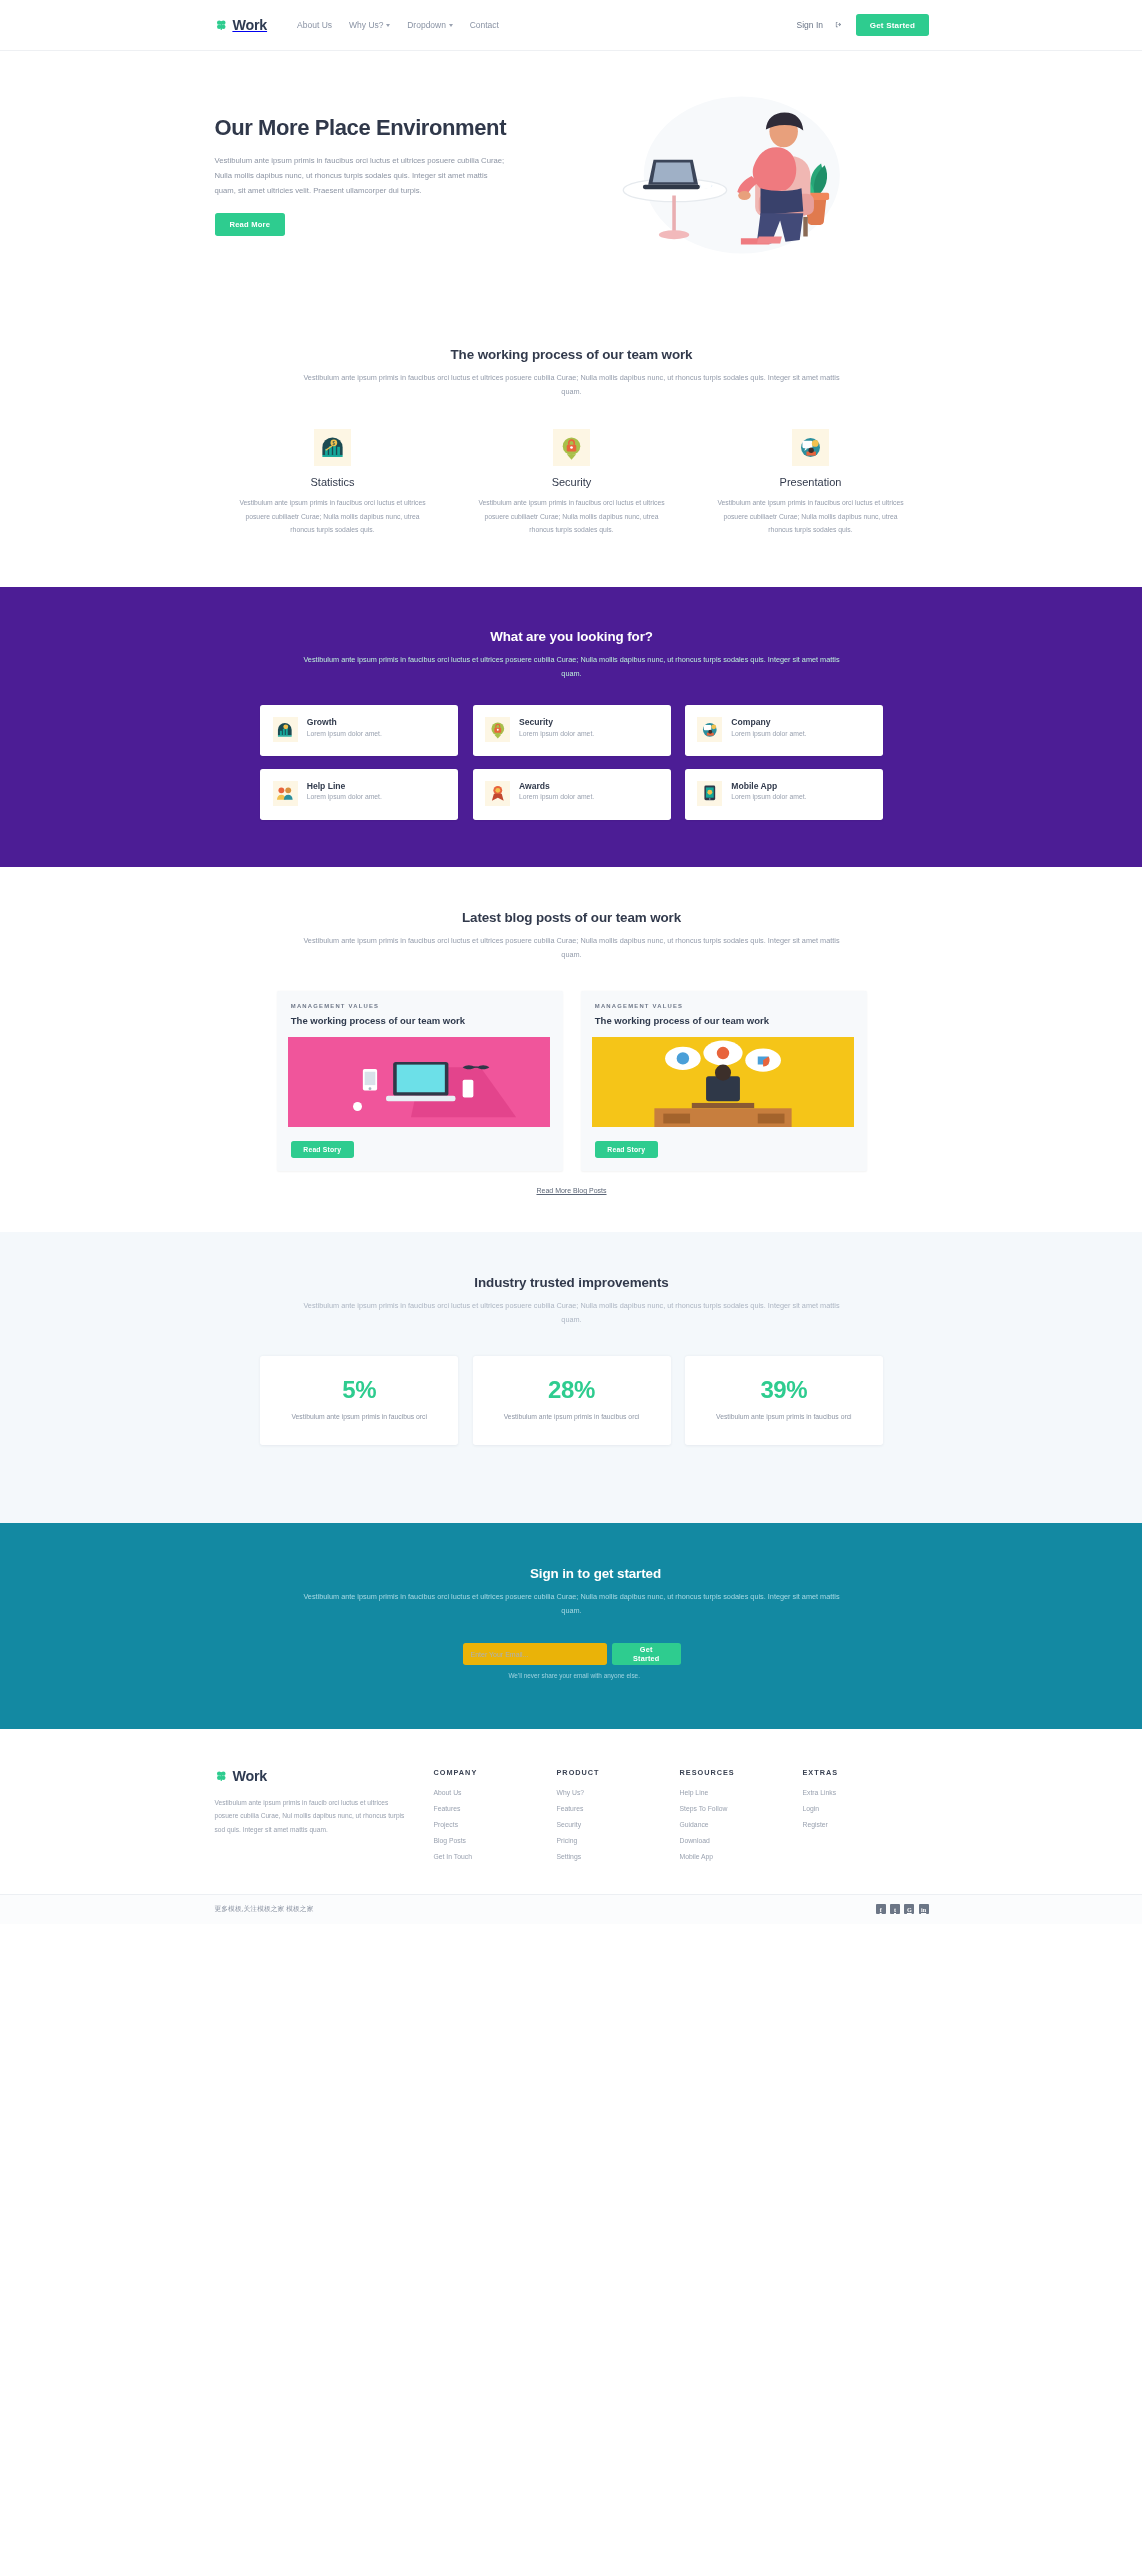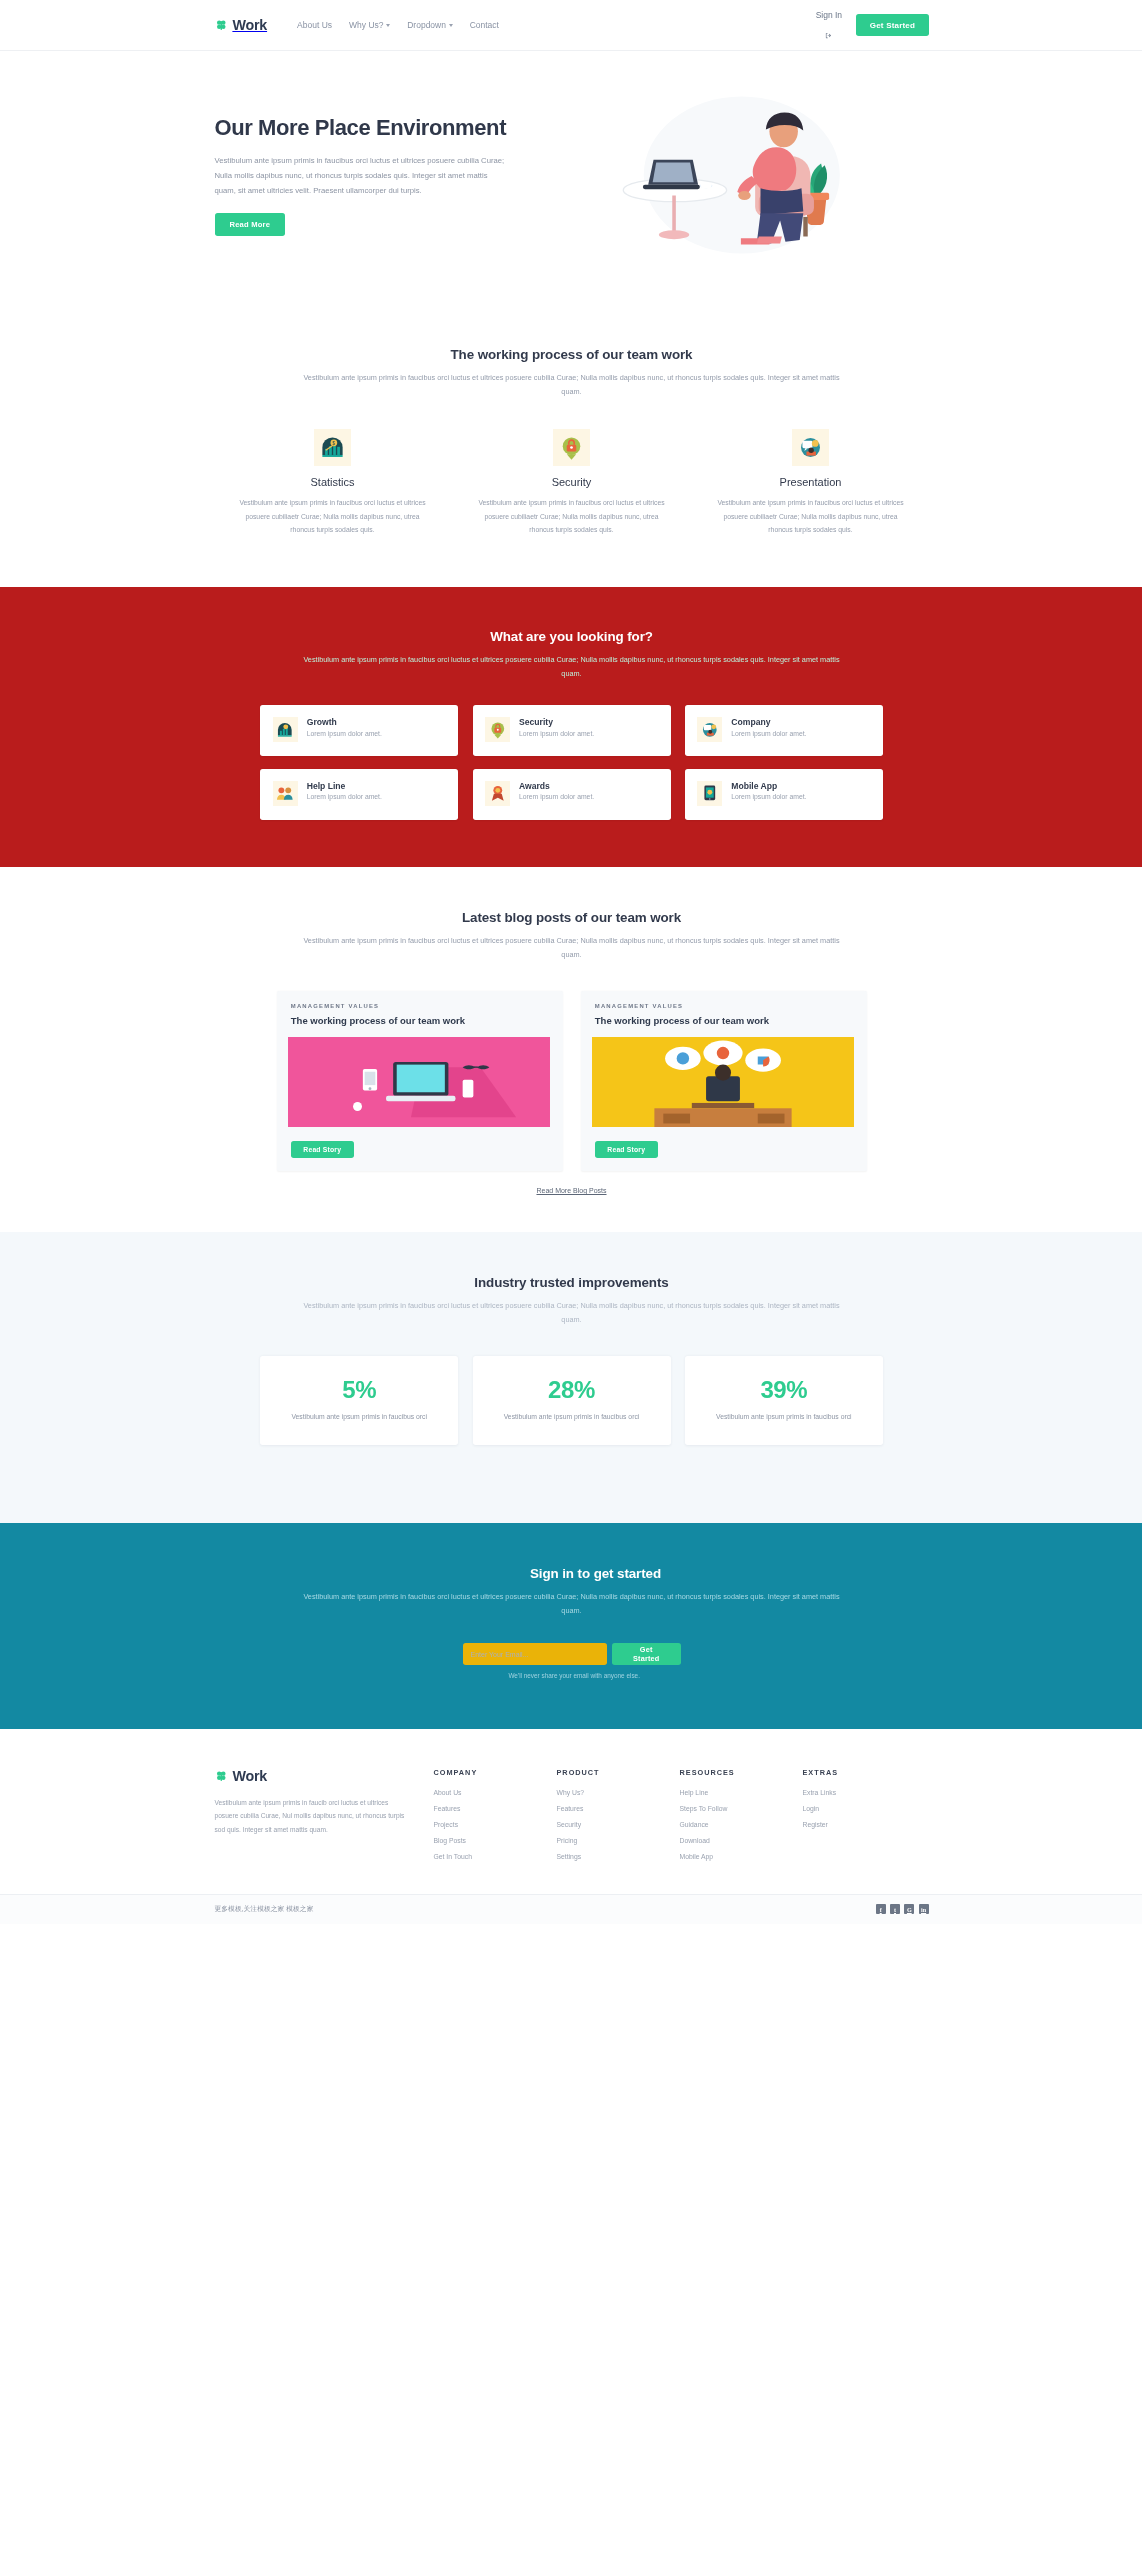--- a/index.html
+++ b/index.html
@@ -17,21 +17,21 @@
     display:flex;align-items:center;
   }
   .nav-inner{width:714px;margin:0 auto;display:flex;align-items:center;position:relative;}
   .brand{display:flex;align-items:center;gap:5.4px;}
   .brand-mark{width:12.5px;height:12.5px;position:relative;flex:0 0 auto;}
   .brand-text{font-size:14.3px;font-weight:700;color:#2f3b52;letter-spacing:-0.2px;}
   .nav-links{display:flex;align-items:center;gap:17px;margin-left:30px;}
   .nav-link{font-size:8.5px;color:#8a93a4;text-decoration:none;display:flex;align-items:center;gap:2.7px;white-space:nowrap;}
   .caret{width:0;height:0;border-left:2.7px solid transparent;border-right:2.7px solid transparent;border-top:3.1px solid #9aa2b1;display:inline-block;}
   .nav-right{margin-left:auto;display:flex;align-items:center;gap:14.3px;}
-  .signin{font-size:8.5px;color:#6b7688;text-decoration:none;display:flex;align-items:center;gap:12px;flex-direction:column;}
+  .signin{font-size:8.5px;color:#6b7688;text-decoration:none;display:flex;align-items:center;gap:12px;}
   .btn-green{
     background:#2ecc8f;color:#fff;border:none;border-radius:2.7px;
     font-size:8px;font-weight:600;padding:6.2px 13.4px;cursor:pointer;
     font-family:inherit;letter-spacing:0.2px;
   }
 
   
   .hero{padding:39px 0 46px;background:#fff;}
   .hero-inner{width:714px;margin:0 auto;display:flex;align-items:center;}
   .hero-left{width:295px;}
@@ -44,21 +44,21 @@
   .process{padding:41px 0 50px;text-align:center;background:#fff;}
   .sec-title{font-size:13.4px;font-weight:700;color:#323a4c;letter-spacing:-0.1px;}
   .sec-sub{font-size:7.3px;line-height:1.95;color:#949cab;margin:9px auto 0;width:553px;}
   .cols{display:flex;justify-content:center;gap:41px;margin-top:30px;}
   .col{width:198px;text-align:center;}
   .col-icon{width:37px;height:37px;margin:0 auto 9.8px;background:#fdf6e4;display:flex;align-items:center;justify-content:center;}
   .col-h{font-size:11px;font-weight:400;color:#323a4c;}
   .col-p{font-size:6.8px;line-height:2.0;color:#959dac;margin-top:8px;}
 
   
-  .teal{background:#b91c1c;padding:42px 0 47px;text-align:center;}
+  .teal{background:#4c1d95;padding:42px 0 47px;text-align:center;}
   .teal .sec-title{color:#fff;}
   .teal .sec-sub{color:#bdf0da;}
   .grid6{display:grid;grid-template-columns:repeat(3,198px);gap:12.5px 14.3px;justify-content:center;margin-top:24px;}
   .card6{
     background:#fff;border-radius:2.7px;padding:11.6px 12.5px;display:flex;align-items:flex-start;gap:9px;
     text-align:left;height:51px;box-shadow:0 0.9px 1.8px rgba(0,0,0,.06);
   }
   .card6-icon{width:25px;height:25px;background:#fdf6e4;flex:0 0 auto;display:flex;align-items:center;justify-content:center;}
   .card6-h{font-size:8.6px;font-weight:700;color:#313a4c;}
   .card6-p{font-size:6.8px;color:#9aa2b0;margin-top:2.7px;}

